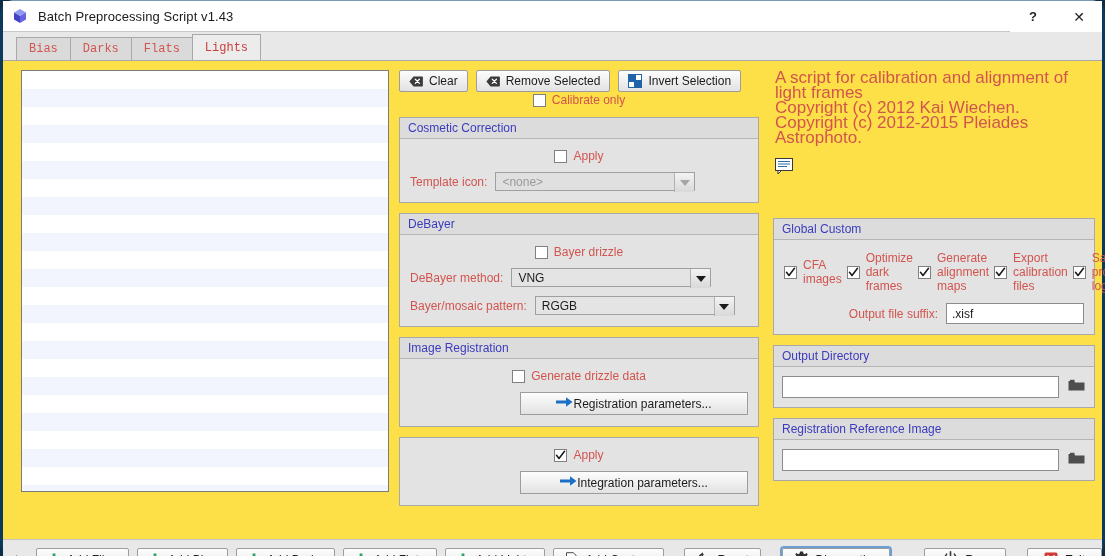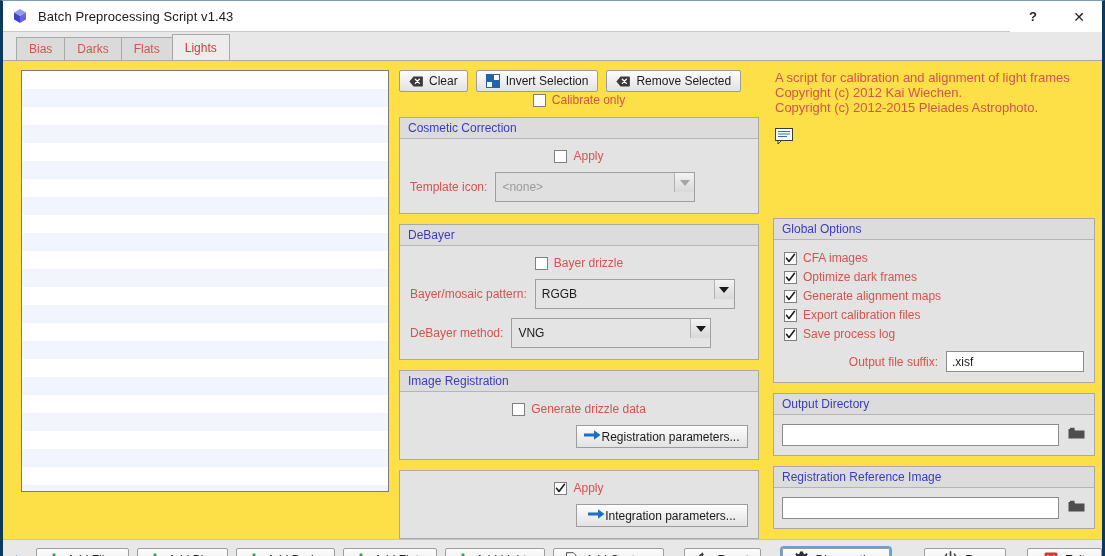--- a/index.html
+++ b/index.html
@@ -13,20 +13,21 @@
   body { background: #0d2d46; }
 
   .window {
     position: absolute; left: 0; top: 0;
     width: 1105px; height: 556px;
     background: #e8e8e8;
     border-left: 3px solid #0d3a5c;
     border-right: 3px solid #0d3a5c;
     border-bottom: 3px solid #0d3a5c;
     border-top: 1px solid #7a9ab5;
+    border-radius: 14px;
   }
 
   
   .titlebar {
     position: relative;
     height: 31px;
     background: #ffffff;
     border-bottom: 1px solid #c8c8c8;
     display: flex; align-items: center;
   }
@@ -41,21 +42,21 @@
     color: #222; font-size: 14px; cursor: default; background: #ffffff;
   }
   .title-btn.help { font-weight: bold; font-size: 13px; }
 
   
   .tabstrip {
     position: relative;
     height: 28px;
     background: #e8e8e8;
     padding-left: 13px;
-    display: flex; align-items: flex-end;
+    display: flex; align-items: flex-end; font-family: Liberation Mono, monospace;
   }
   .tab {
     height: 23px;
     padding: 0 12px;
     display: flex; align-items: center;
     color: #d2544f;
     font-size: 12px;
     background: #dadada;
     border: 1px solid #a8a8a8;
     border-bottom: none;
@@ -132,59 +133,59 @@
     padding: 3px 8px 3px 8px;
   }
   .group-body { padding: 10px 10px 11px 10px; }
 
   .field-row {
     display: flex; align-items: center; 
     gap: 8px; margin-top: 9px;
   }
   .field-label { color: #d2544f; font-size: 12px; }
   .combo {
-    width: 200px; height: 30px;
+    width: 200px; height: 19px;
     background: #e4e4e4;
     border: 1px solid #a0a0a0;
     display: flex; align-items: center;
     position: relative;
   }
   .combo .val { padding-left: 6px; font-size: 12px; color: #1b1b1b; }
   .combo.disabled { background: #e0e0e0; }
   .combo.disabled .val { color: #9a9a9a; }
   .combo .arrow {
     position: absolute; right: 0; top: 0; width: 20px; height: 19px;
     background: linear-gradient(#f3f3f3, #d9d9d9);
     border-left: 1px solid #b2b2b2;
     display:flex; align-items:center; justify-content:center;
   }
   .tri { width: 0; height: 0; border-left: 5px solid transparent; border-right: 5px solid transparent; border-top: 6px solid #1b1b1b; }
   .tri.dis { border-top-color: #a5a5a5; }
 
   .param-btn {
-    width: 172px; height: 23px;
+    width: 228px; height: 23px;
     margin-top: 9px; margin-left: auto;
     background: linear-gradient(#fdfdfd, #e2e2e2);
     border: 1px solid #9d9d9d;
     display: flex; align-items: center; justify-content: center; 
     font-size: 12px; color: #1b1b1b; cursor: default;
   }
   .ctr-row { display:flex; justify-content:center; }
 
   
   .right { position: absolute; left: 770px; top: 9px; width: 322px; }
   .desc {
     height: 148px;
     padding: 0px 2px;
   }
-  .desc p { margin: 0; color: #d2544f; font-size: 13px; line-height: 15px; }
+  .desc p { margin: 0; color: #d2544f; font-size: 17px; line-height: 15px; }
   .bubble { margin-top: 13px; }
 
   .gopt-grid { display: flex; gap: 0; }
-  .gopt-col { display: flex; flex-direction: column; gap: 5px; }
+  .gopt-col { display: flex; flex-direction: row; gap: 5px; }
   .gopt-col.left { width: 172px; }
 
   .suffix-row { display: flex; align-items: center; justify-content: flex-end; gap: 8px; margin-top: 10px; }
   .textinput {
     background: #ffffff;
     border: 1px solid #8c8c8c;
     height: 21px;
     display: flex; align-items: center;
     padding-left: 5px;
     font-size: 12px; color: #1b1b1b;
@@ -284,38 +285,38 @@
           <span>
             <svg width="14" height="11" viewBox="0 0 14 11">
               <path d="M4.6 0.5 H13 a0.9 0.9 0 0 1 0.9 0.9 V9.6 a0.9 0.9 0 0 1 -0.9 0.9 H4.6 L0.4 5.5 Z" fill="#3a3a3a"></path>
               <path d="M6.3 3.2 L10.4 7.4 M10.4 3.2 L6.3 7.4" stroke="#ffffff" stroke-width="1.3" stroke-linecap="round"></path>
             </svg>
           </span>
           <span>Clear</span>
         </div>
         <div class="btn">
           <span>
+            <svg width="14" height="11" viewBox="0 0 14 11">
+              <path d="M4.6 0.5 H13 a0.9 0.9 0 0 1 0.9 0.9 V9.6 a0.9 0.9 0 0 1 -0.9 0.9 H4.6 L0.4 5.5 Z" fill="#3a3a3a"></path>
+              <path d="M6.3 3.2 L10.4 7.4 M10.4 3.2 L6.3 7.4" stroke="#ffffff" stroke-width="1.3" stroke-linecap="round"></path>
+            </svg>
+          </span>
+          <span>Remove Selected</span>
+        </div>
+        <div class="btn">
+          <span>
             <svg width="14" height="14" viewBox="0 0 14 14">
               <rect x="0.5" y="0.5" width="6" height="6" fill="#2063a8" stroke="#2063a8"></rect>
               <rect x="7.5" y="0.5" width="6" height="6" fill="#ffffff" stroke="#2063a8"></rect>
               <rect x="0.5" y="7.5" width="6" height="6" fill="#ffffff" stroke="#2063a8"></rect>
               <rect x="7.5" y="7.5" width="6" height="6" fill="#2063a8" stroke="#2063a8"></rect>
             </svg>
           </span>
           <span>Invert Selection</span>
         </div>
-        <div class="btn">
-          <span>
-            <svg width="14" height="11" viewBox="0 0 14 11">
-              <path d="M4.6 0.5 H13 a0.9 0.9 0 0 1 0.9 0.9 V9.6 a0.9 0.9 0 0 1 -0.9 0.9 H4.6 L0.4 5.5 Z" fill="#3a3a3a"></path>
-              <path d="M6.3 3.2 L10.4 7.4 M10.4 3.2 L6.3 7.4" stroke="#ffffff" stroke-width="1.3" stroke-linecap="round"></path>
-            </svg>
-          </span>
-          <span>Remove Selected</span>
-        </div>
       </div>
 
       <div class="ctr-row" style="margin-top:1px;">
         <div class="cbrow">
           <span class="cb"></span>
           <span class="cblabel">Calibrate only</span>
         </div>
       </div>
 
       <div class="group">
@@ -342,32 +343,32 @@
       <div class="group">
         <div class="group-title">DeBayer</div>
         <div class="group-body">
           <div class="ctr-row">
             <div class="cbrow">
               <span class="cb"></span>
               <span class="cblabel">Bayer drizzle</span>
             </div>
           </div>
           <div class="field-row">
+            <span class="field-label">DeBayer method:</span>
+            <div class="combo">
+              <span class="val">VNG</span>
+              <span class="arrow">
+                  <span class="tri"></span>
+                </span>
+            </div>
+          </div>
+          <div class="field-row">
             <span class="field-label">Bayer/mosaic pattern:</span>
             <div class="combo">
               <span class="val">RGGB</span>
-              <span class="arrow">
-                  <span class="tri"></span>
-                </span>
-            </div>
-          </div>
-          <div class="field-row">
-            <span class="field-label">DeBayer method:</span>
-            <div class="combo">
-              <span class="val">VNG</span>
               <span class="arrow">
                   <span class="tri"></span>
                 </span>
             </div>
           </div>
         </div>
       </div>
 
       <div class="group">
         <div class="group-title">Image Registration</div>
@@ -423,21 +424,21 @@
         <div class="bubble">
           <svg width="18" height="17" viewBox="0 0 18 17">
             <rect x="0.5" y="0.5" width="17" height="12" fill="#ffffff" stroke="#3a3a3a"></rect>
             <polygon points="3,12.5 3,16 6.5,12.5" fill="#ffffff" stroke="#3a3a3a" stroke-width="1"></polygon>
             <path d="M3 3.5 H15 M3 6 H15 M3 8.5 H12" stroke="#2e6ea0" stroke-width="1.2"></path>
           </svg>
         </div>
       </div>
 
       <div class="group" style="margin-top:0;">
-        <div class="group-title">Global Options</div>
+        <div class="group-title">Global Custom</div>
         <div class="group-body" style="padding:11px 10px 10px 10px;">
           <div class="gopt-grid">
             <div class="gopt-col left">
               <div class="cbrow">
                 <span class="cb">
                     <svg width="11" height="11" viewBox="0 0 11 11">
                       <path d="M1.5 5.3 L4 8.4 L9.5 1.3" stroke="#1b1b1b" stroke-width="1.6" fill="none" stroke-linecap="round" stroke-linejoin="round"></path>
                     </svg>
                   </span>
                 <span class="cblabel">CFA images</span>

